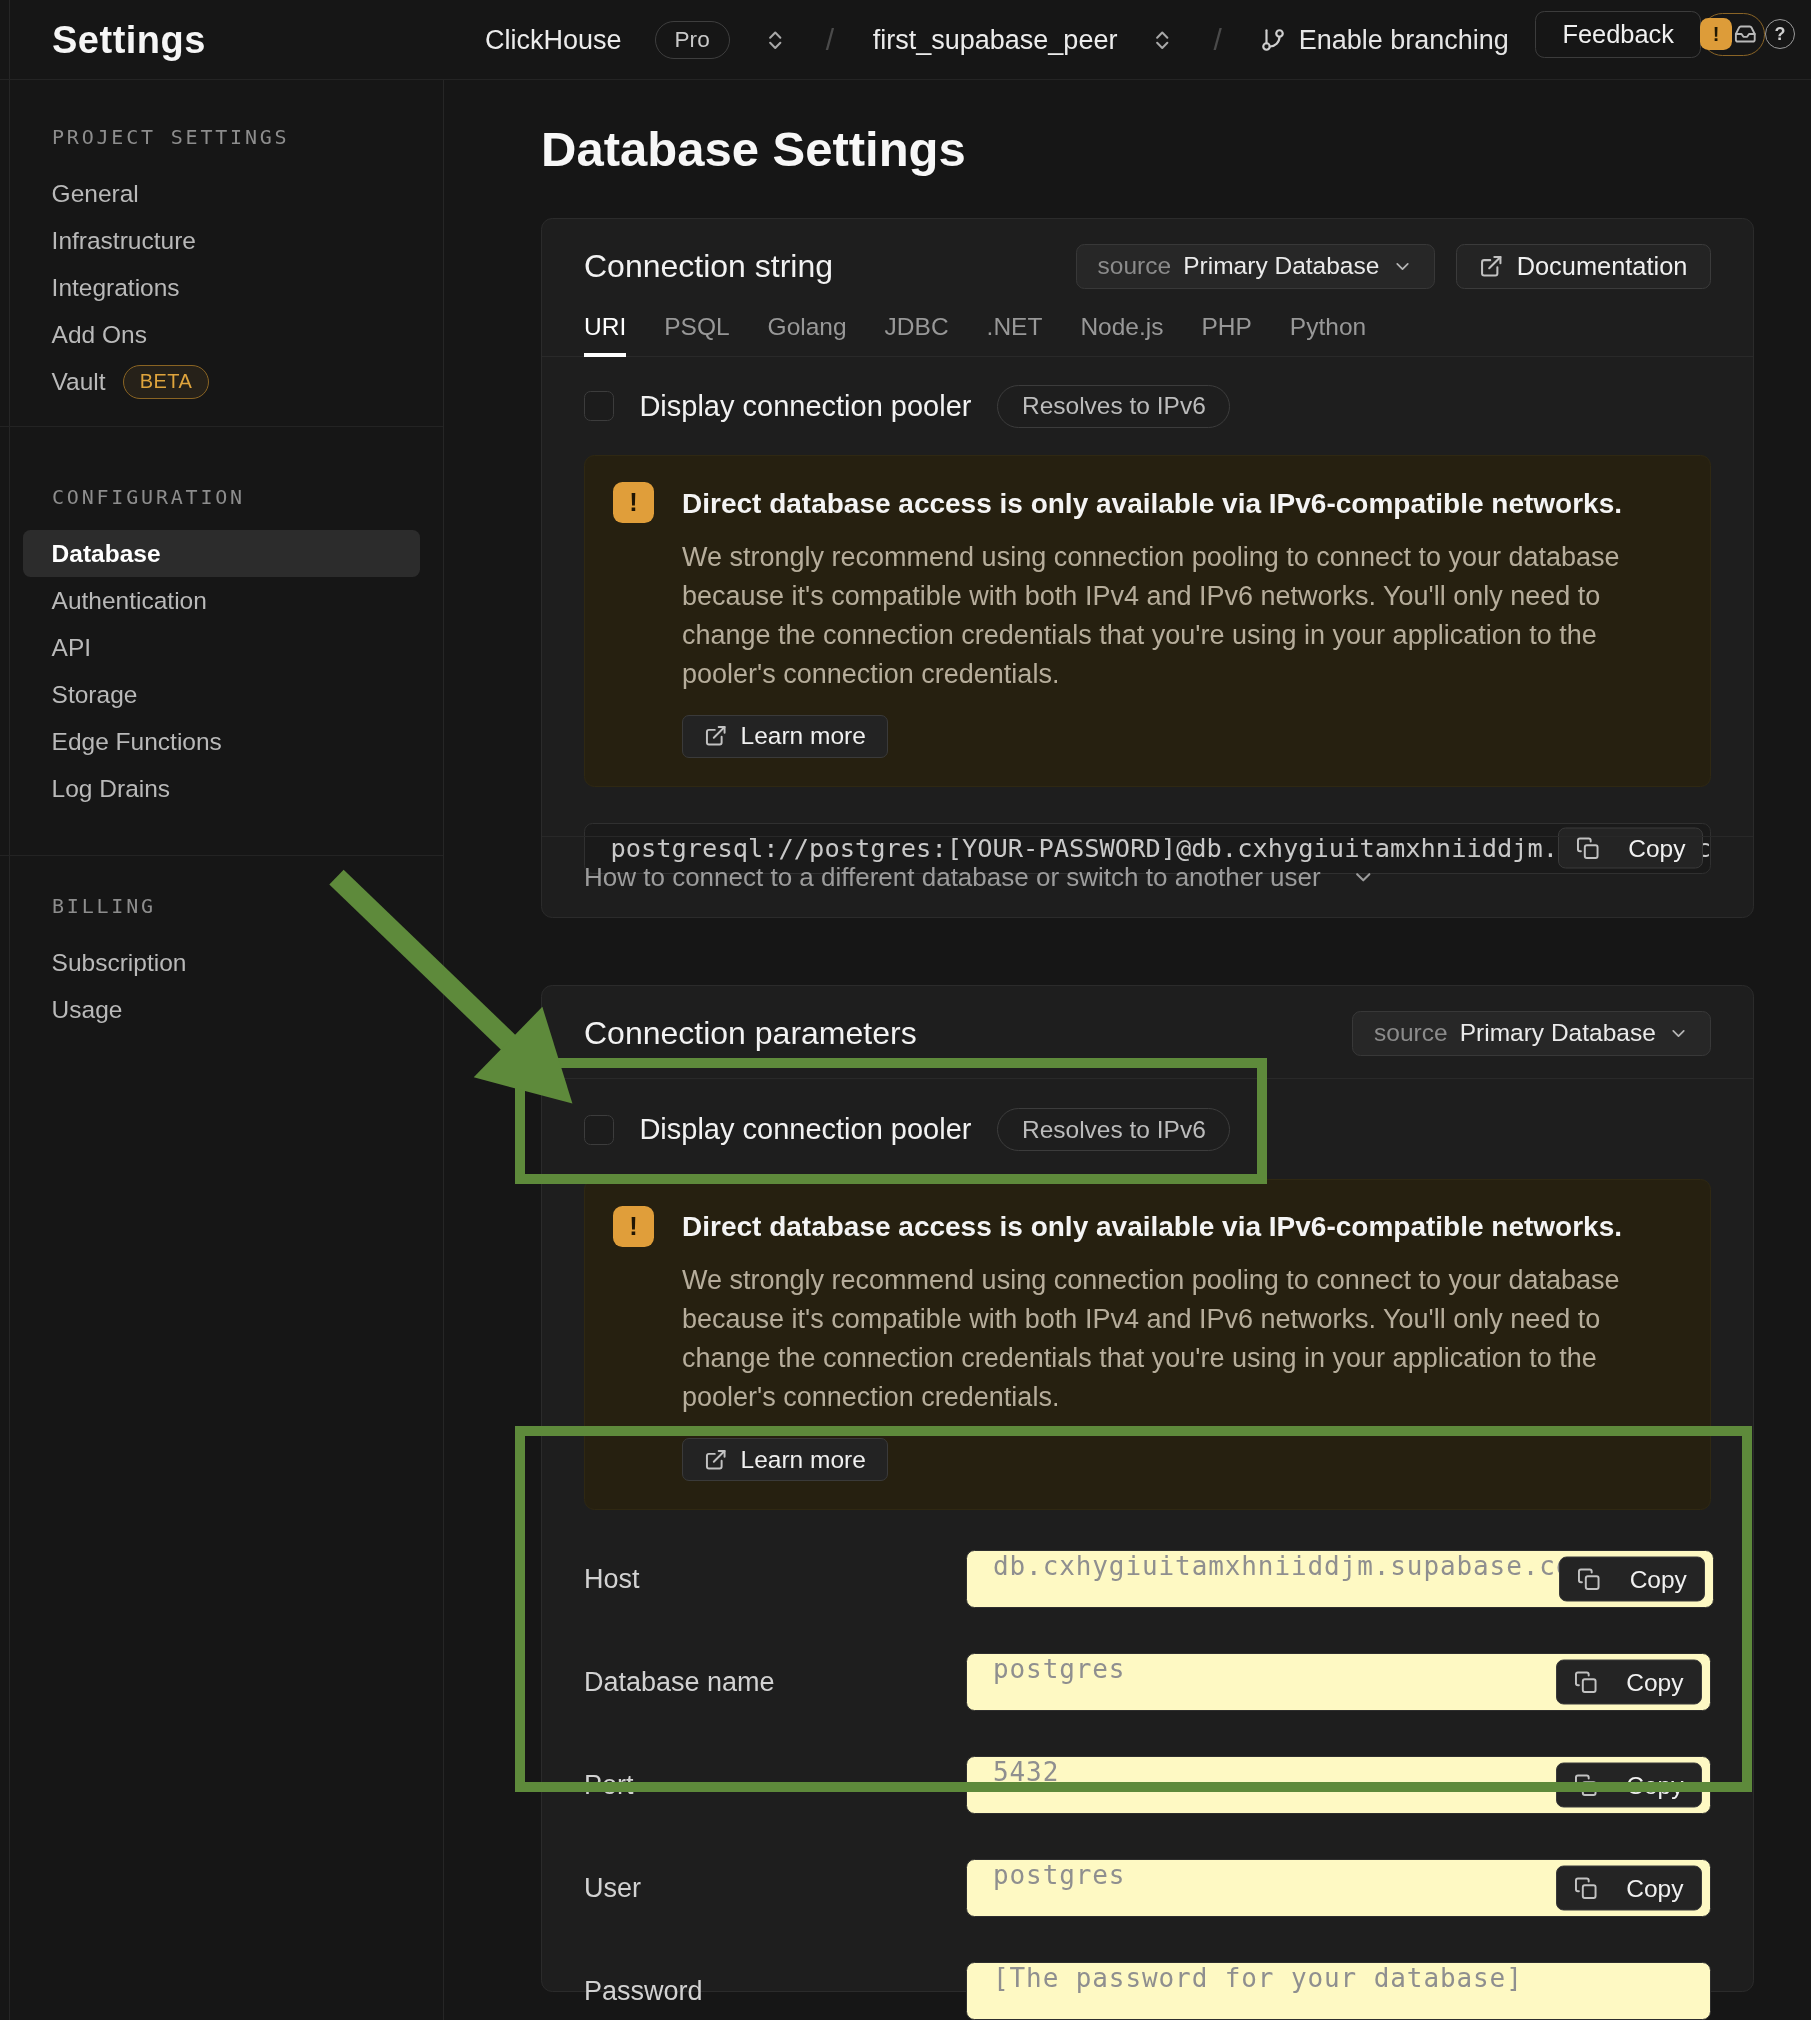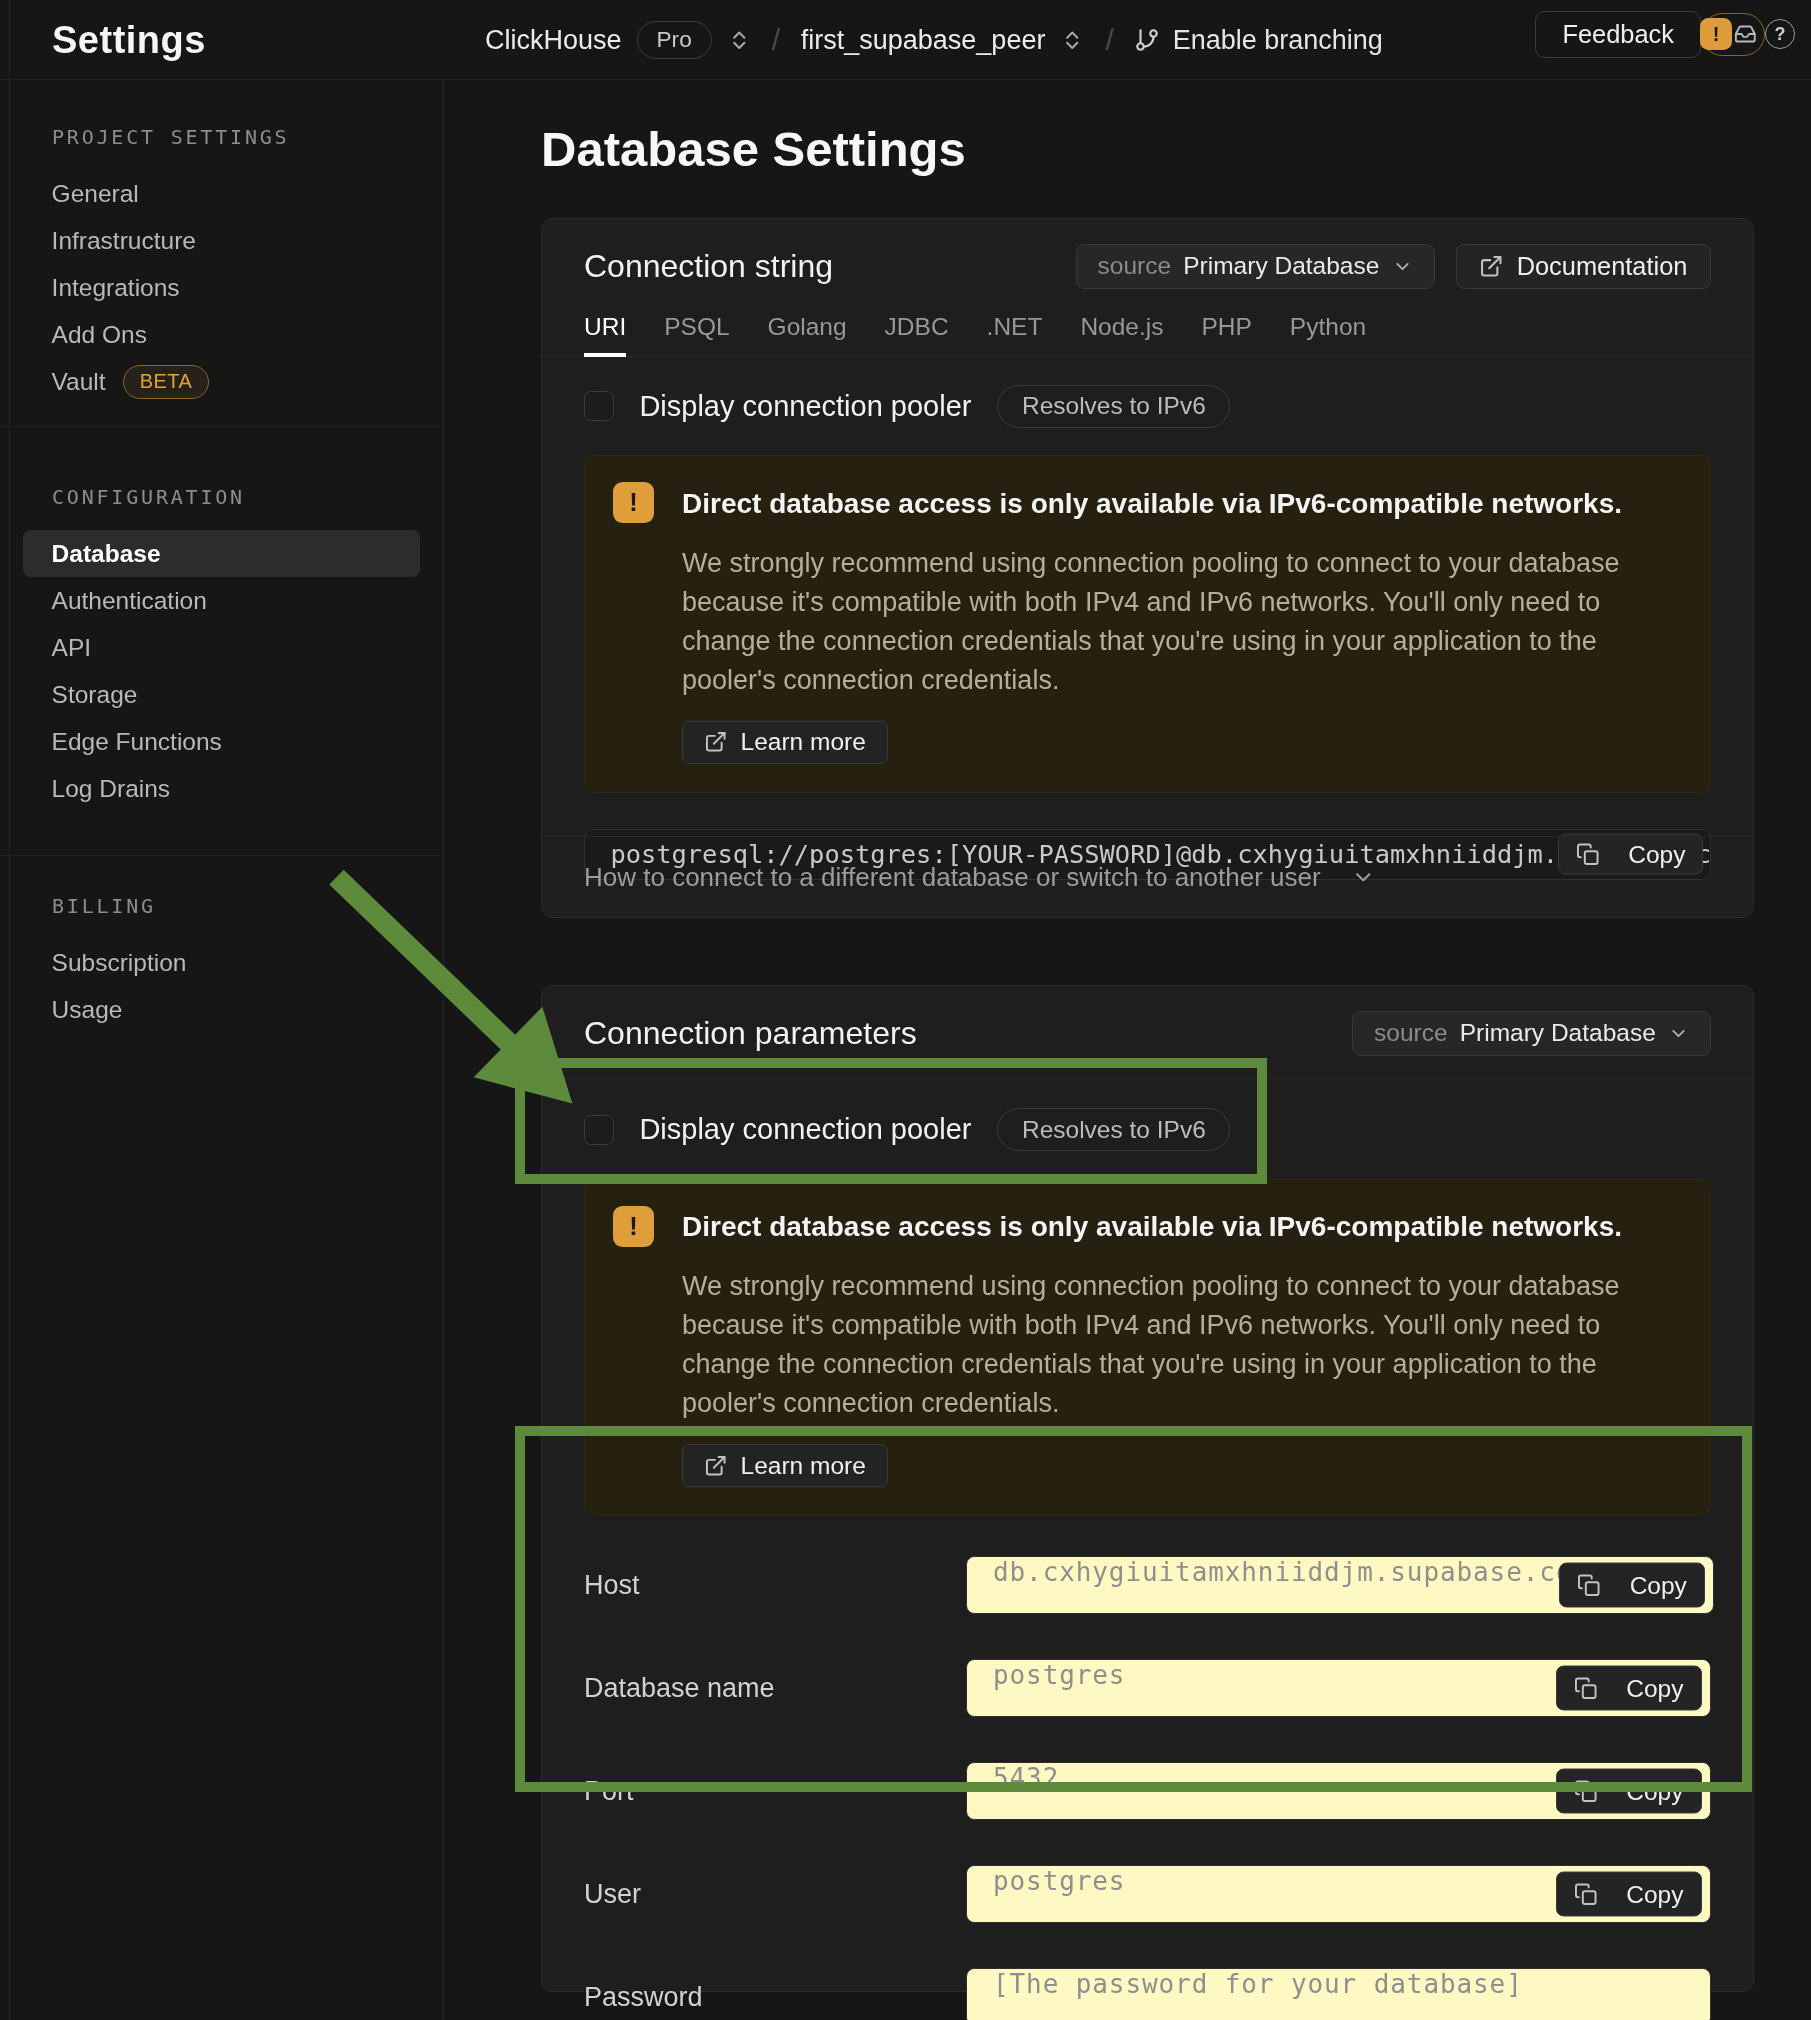--- a/index.html
+++ b/index.html
@@ -7,21 +7,21 @@
   body { font-family:"Liberation Sans", sans-serif; }
   .app { position:relative; width:1812px; height:2021px; background:#161616; overflow:hidden; color:#ededed; }
   .mono { font-family:"DejaVu Sans Mono", monospace; }
 
   
   .edge-line { position:absolute; left:9.4px; top:0; width:0.9px; height:100%; background:#262626; z-index:1; }
 
   
   .header { position:absolute; left:0; top:0; width:100%; height:80px; border-bottom:0.9px solid #242424; z-index:5; display:flex; align-items:center; }
   .app-title { position:absolute; left:52px; top:50%; transform:translateY(-50%); font-size:38px; font-weight:600; color:#f5f5f5; letter-spacing:0.5px; }
-  .breadcrumb { position:absolute; left:485px; top:0; height:80px; display:flex; align-items:center; gap:15px; }
+  .breadcrumb { position:absolute; left:485px; top:0; height:80px; display:flex; align-items:center; gap:33px; }
   .crumb-org { font-size:27px; color:#ececec; }
   .pill-plan { height:38px; padding:0 19px; display:flex; align-items:center; border:0.9px solid #3e3e3e; border-radius:19px; font-size:22.6px; color:#c9c9c9; }
   .updown { color:#a8a8a8; display:flex; align-items:center; }
   .crumb-slash { font-size:30px; color:#4a4a4a; font-weight:300; padding:0 5.6px; }
   .crumb-project { font-size:27px; color:#ececec; }
   .branch-item { display:flex; align-items:center; gap:12.2px; font-size:27px; color:#e6e6e6; }
   .branch-item svg { color:#cfcfcf; }
   .header-right { position:absolute; right:17px; top:0; height:68px; display:flex; align-items:center; gap:0; }
   .btn-feedback { height:47px; padding:0 26px; display:flex; align-items:center; border:0.9px solid #3c3c3c; border-radius:9.4px; background:transparent; font-size:25.4px; color:#f0f0f0; cursor:pointer; }
   .notif-pill { height:43px; width:64px; border:0.9px solid #8a6426; border-radius:21.7px; display:flex; align-items:center; position:relative; }
@@ -61,21 +61,21 @@
   .tab.active::after { content:""; position:absolute; left:0; right:0; bottom:-0.9px; height:3.8px; background:#ffffff; }
 
   .pooler-row { display:flex; align-items:center; margin:24.5px 42px 0; height:49px; }
   .checkbox { width:30px; height:30px; border:0.9px solid #3c3c3c; border-radius:6.6px; background:#1c1c1c; cursor:pointer; flex:none; }
   .pooler-label { margin-left:25.4px; font-size:29px; color:#f2f2f2; }
   .badge-pill { margin-left:26px; height:43px; padding:0 23.5px; display:flex; align-items:center; border:0.9px solid #3c3c3c; border-radius:21.7px; font-size:24.5px; color:#bcbcbc; }
 
   .warning { margin:24.5px 42px 0; background:#262010; border:0.9px solid #2f2812; border-radius:10.4px; padding:24.5px 28px 28px; display:grid; grid-template-columns:41px 1fr; column-gap:28px; }
   .warn-icon { width:41px; height:41px; background:#e09e3a; border-radius:9.4px; display:flex; align-items:center; justify-content:center; color:#201604; font-weight:800; font-size:25.4px; margin-top:1.9px; }
   .warn-title { font-size:28px; font-weight:600; color:#f4f4f4; line-height:45px; }
-  .warn-body { grid-column:2; font-size:27px; color:#b6ad9b; line-height:39px; max-width:984px; margin-top:18px; }
+  .warn-body { grid-column:2; font-size:27px; color:#b6ad9b; line-height:39px; max-width:984px; margin-top:12px; }
   .btn-learn { grid-column:2; margin-top:21px; width:fit-content; height:43px; display:flex; align-items:center; gap:13px; padding:0 21px; background:#232323; border:0.9px solid #3a3a3a; border-radius:7px; font-size:24.5px; color:#f0f0f0; cursor:pointer; }
   .btn-learn svg { color:#c2c2c2; }
 
   .uri-row { position:relative; margin:36px 42px 0; height:51px; background:#1a1a1a; border:0.9px solid #303030; border-radius:8.5px; display:flex; align-items:center; padding:0 160px 0 25.4px; overflow:hidden; }
   .uri-text { font-size:25.4px; color:#c9c9c9; white-space:nowrap; }
   .copy-btn { position:absolute; right:6.6px; top:50%; transform:translateY(-50%); height:41px; display:flex; align-items:center; gap:29px; padding:0 17px; background:#242424; border:0.9px solid #3a3a3a; border-radius:7.5px; font-size:24.5px; color:#f0f0f0; cursor:pointer; }
   .copy-btn svg { color:#c2c2c2; }
 
   .card-footer { position:absolute; left:0; right:0; bottom:0; height:81px; border-top:0.9px solid #282828; display:flex; align-items:center; gap:30px; padding:0 42px; font-size:26px; color:#9c9c9c; cursor:pointer; }
   .card-footer svg { color:#9c9c9c; }

